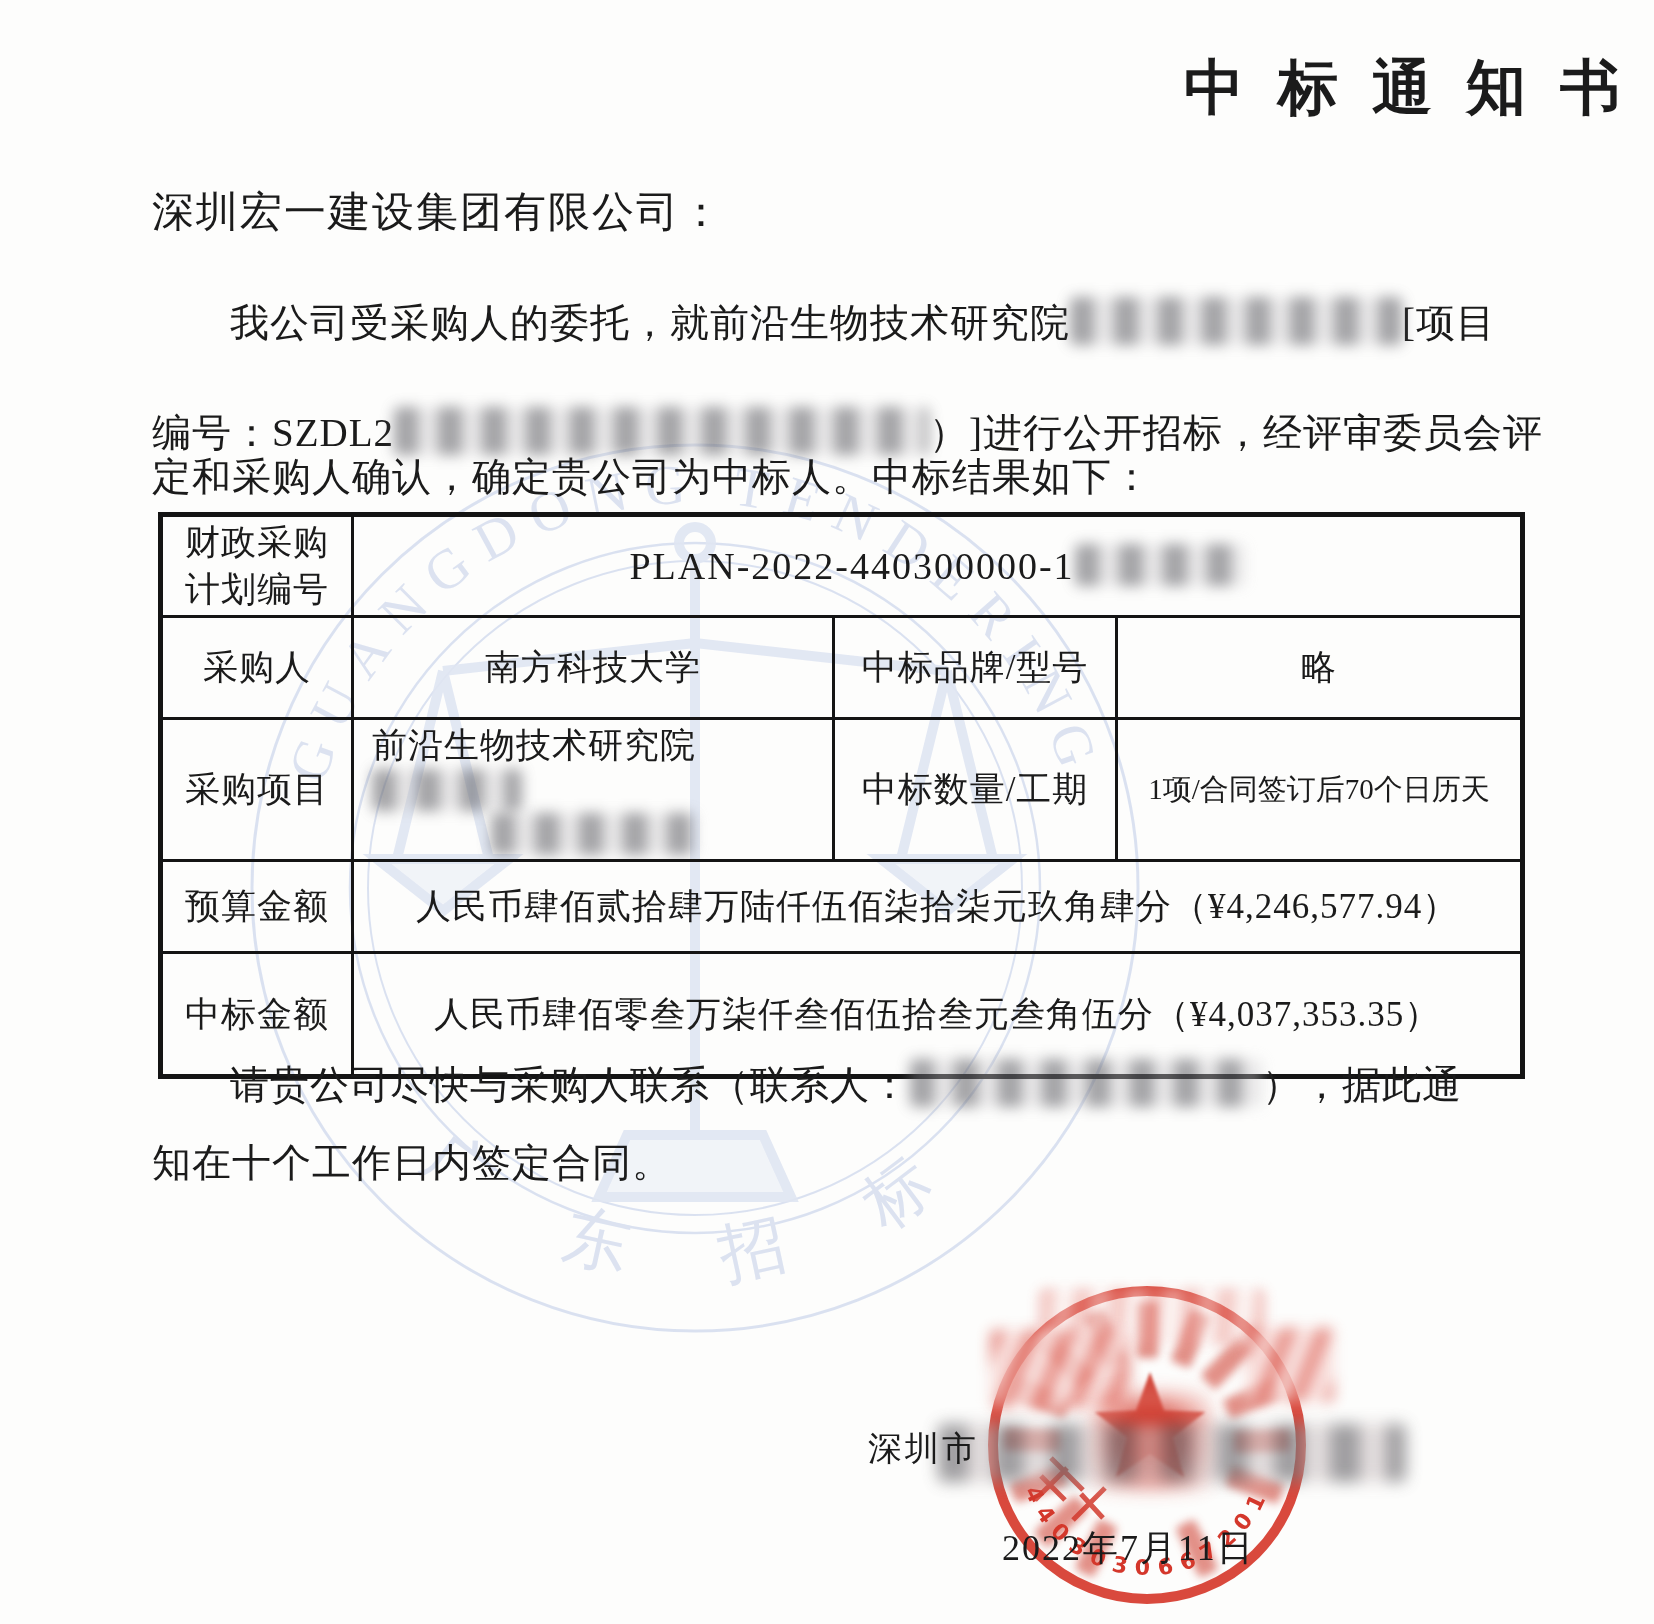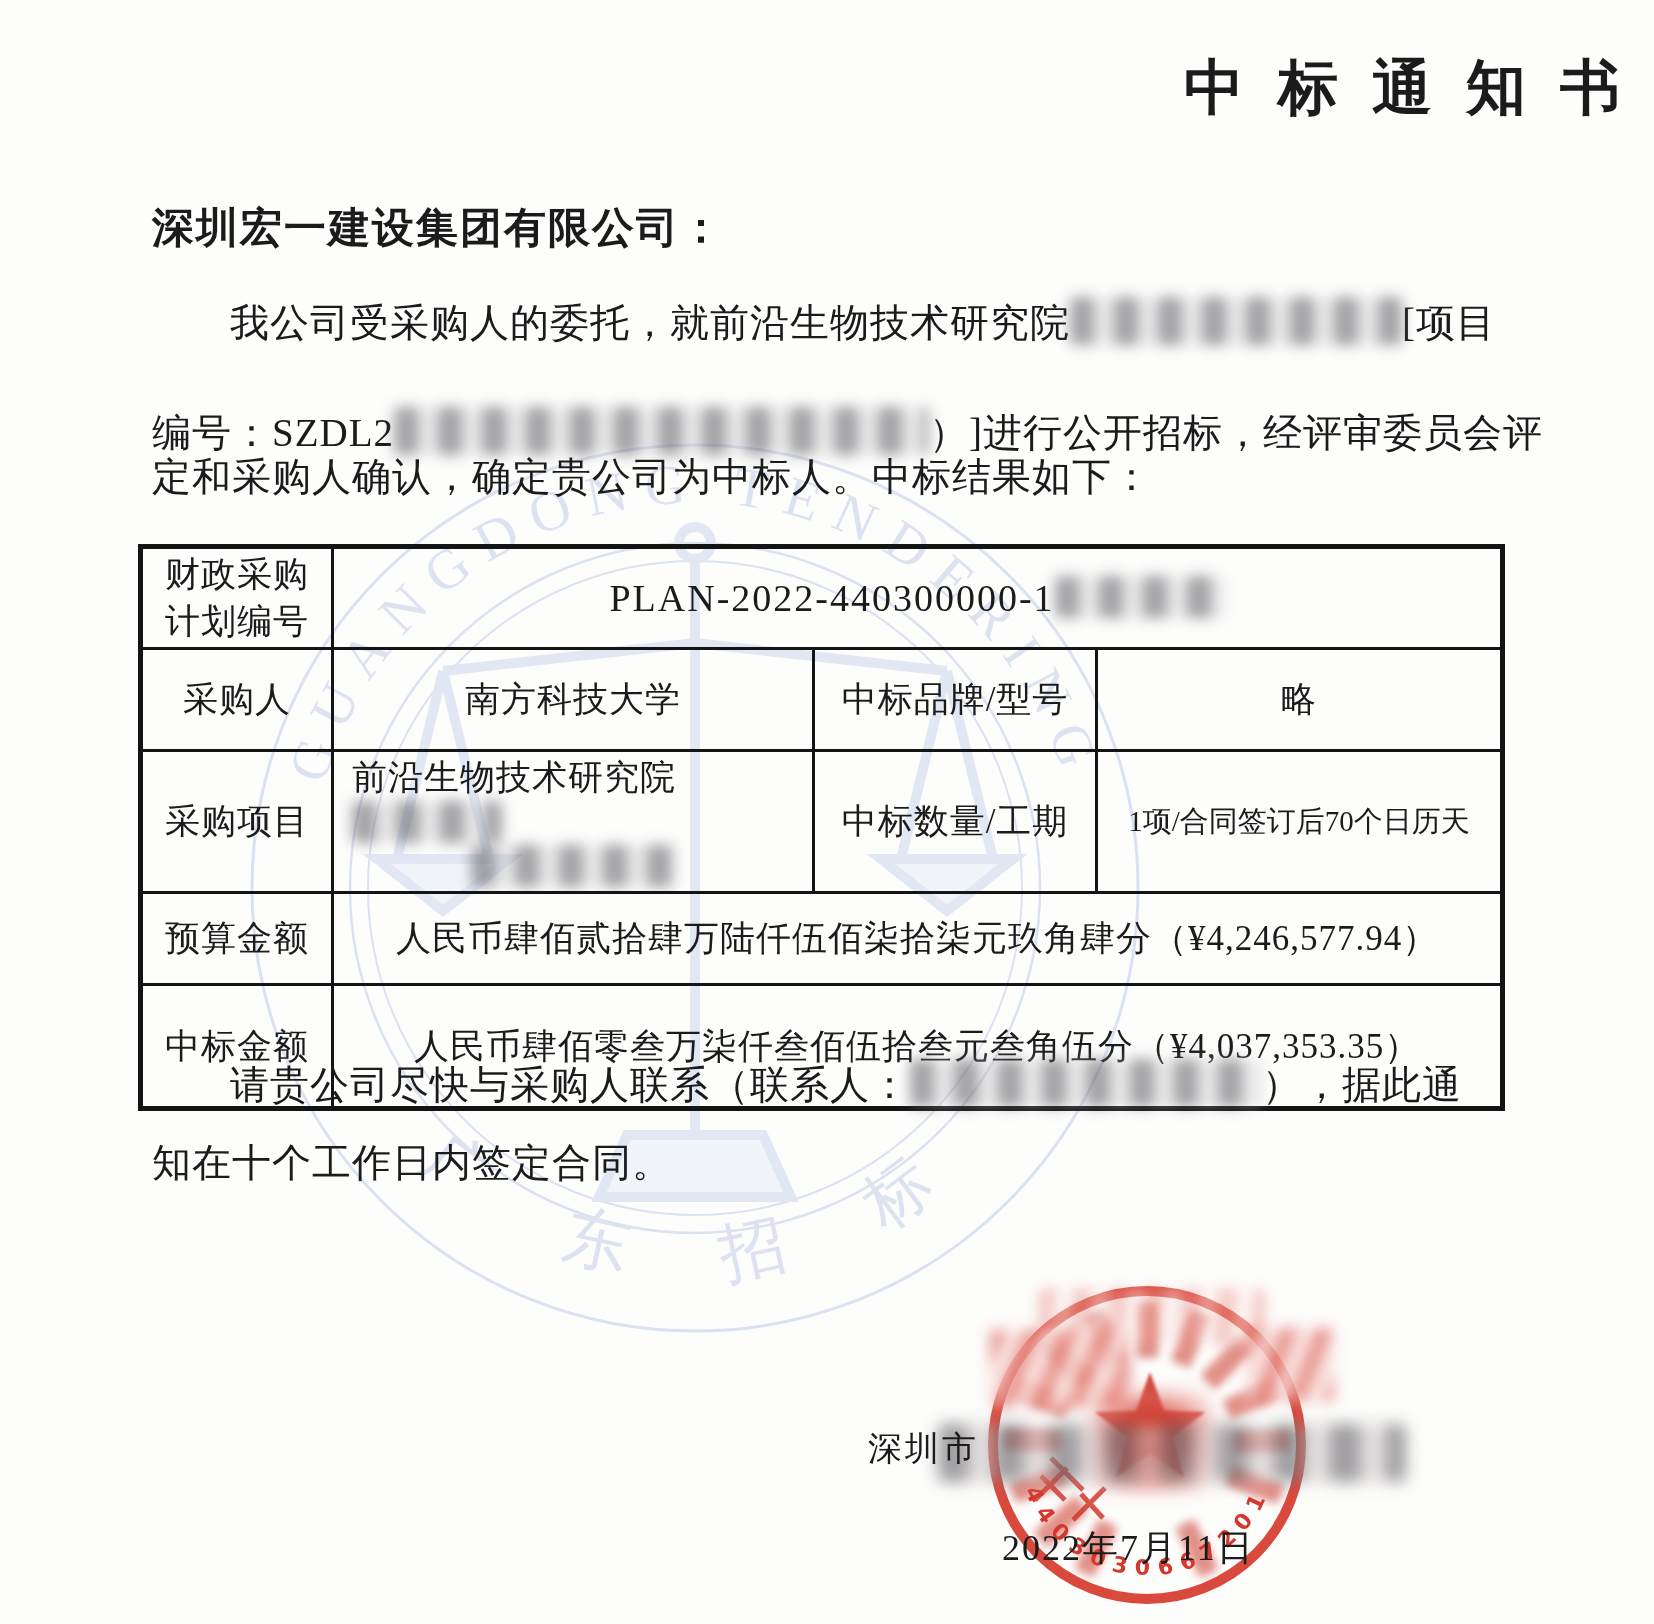--- a/index.html
+++ b/index.html
@@ -8,35 +8,35 @@
     background:#fdfdfc;overflow:hidden;
     font-family:"Liberation Serif","DejaVu Serif",serif;
     color:#1b1b1b;
   }
   .abs{position:absolute;}
   
   .doc-title{
     left:0;right:0;top:48px;text-align:right;
     font-size:60px;font-weight:bold;letter-spacing:34px;text-indent:34px;
   }
-  .addressee{left:152px;top:200px;font-size:42px;font-weight:bold;letter-spacing:2px;}
+  .addressee{left:152px;top:184px;font-size:42px;font-weight:normal;letter-spacing:2px;}
   .bodyline{left:152px;width:1400px;font-size:39px;letter-spacing:1px;white-space:nowrap;}
   .indent{padding-left:78px;}
   
   .redact{
     display:inline-block;vertical-align:-9px;border-radius:5px;height:48px;
     background:repeating-linear-gradient(90deg,rgba(98,98,104,.8) 0 24px,rgba(205,203,206,.55) 24px 44px);
     filter:blur(7px);opacity:.72;
   }
   .redact.sm{height:42px;vertical-align:-7px;}
   
   table.award{
-    position:absolute;left:138px;top:512px;width:1362px;
+    position:absolute;left:158px;top:512px;width:1362px;
     border-collapse:collapse;table-layout:fixed;
-    font-size:35px;letter-spacing:1px;margin-top:32px;
+    font-size:35px;letter-spacing:1px;
   }
   table.award td{
     border:3px solid #141414;text-align:center;vertical-align:middle;
     padding:2px 6px;overflow:hidden;
   }
   table.award{border:5px solid #141414;}
   .r1{height:88px;}.r2{height:102px;}.r3{height:118px;}.r4{height:92px;}.r5{height:124px;}
   .mono-val{font-size:38px;letter-spacing:2px;}
   .tight{font-size:29px;letter-spacing:0;}
   

